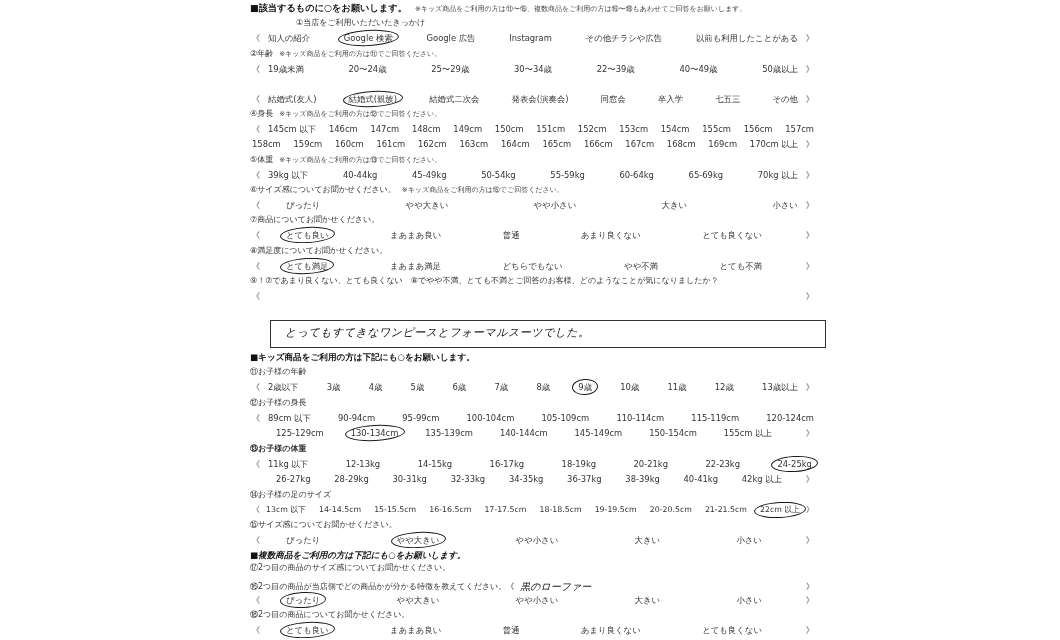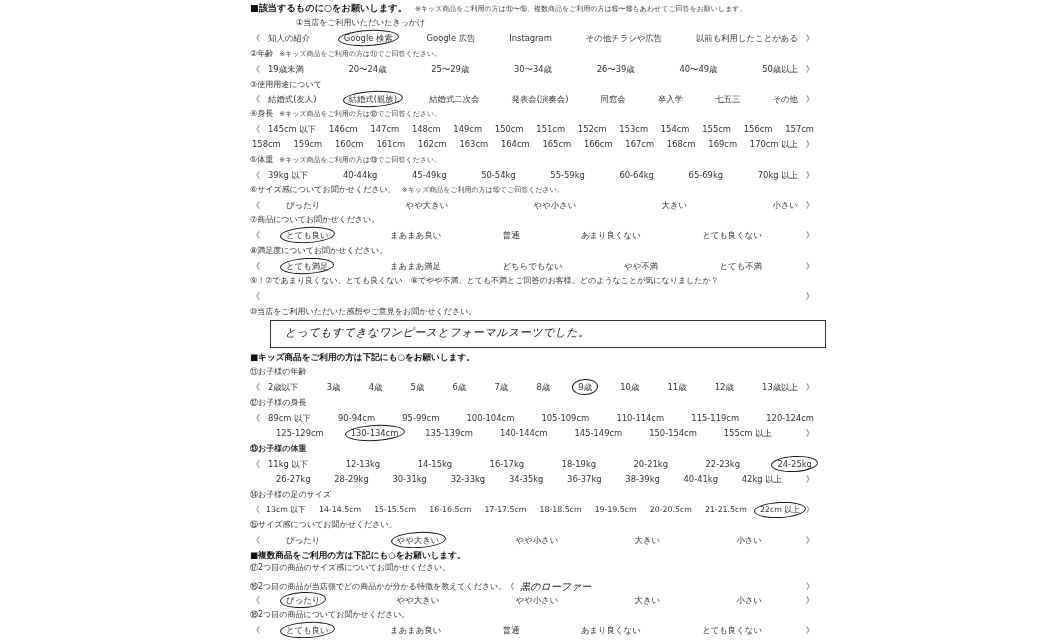--- a/index.html
+++ b/index.html
@@ -48,28 +48,27 @@
   </div>
 
   <div class="line q" style="top:46px;"><span>②年齢</span><span class="note">※キッズ商品をご利用の方は⑪でご回答ください。</span></div>
   <div class="line opts" style="top:61px;">
     <span class="br">《</span>
     <div class="opt-list">
         <span class="opt">19歳未満</span>
         <span class="opt">20〜24歳</span>
         <span class="opt">25〜29歳</span>
         <span class="opt">30〜34歳</span>
-        <span class="opt">26〜39歳</span>
+        <span class="opt">22〜39歳</span>
         <span class="opt">40〜49歳</span>
         <span class="opt">50歳以上</span>
       </div>
     <span class="br">》</span>
   </div>
 
-  <div class="line q" style="top:77px;"><span>③使用用途について</span></div>
   <div class="line opts" style="top:91px;">
     <span class="br">《</span>
     <div class="opt-list">
         <span class="opt">結婚式(友人)</span>
         <span class="opt sel">結婚式(親族)</span>
         <span class="opt">結婚式二次会</span>
         <span class="opt">発表会(演奏会)</span>
         <span class="opt">同窓会</span>
         <span class="opt">卒入学</span>
         <span class="opt">七五三</span>
@@ -171,21 +170,20 @@
     <span class="br">》</span>
   </div>
 
   <div class="line q" style="top:273px;"><span>⑨！⑦であまり良くない、とても良くない　⑧でやや不満、とても不満とご回答のお客様、どのようなことが気になりましたか？</span></div>
   <div class="line opts" style="top:288px;">
     <span class="br">《</span>
     <div class="opt-list"></div>
     <span class="br">》</span>
   </div>
 
-  <div class="line q" style="top:304px;"><span>⑩当店をご利用いただいた感想やご意見をお聞かせください。</span></div>
   <div class="box" style="top:320px;">
     <span class="hand">とってもすてきなワンピースとフォーマルスーツでした。</span>
   </div>
 
   <div class="line heading" style="top:349px; font-size:8.6px;">■キッズ商品をご利用の方は下記にも○をお願いします。</div>
 
   <div class="line q" style="top:364px;"><span>⑪お子様の年齢</span></div>
   <div class="line opts" style="top:379px;">
     <span class="br">《</span>
     <div class="opt-list">
@@ -285,21 +283,21 @@
     <div class="opt-list indent" style="padding-right:40px">
         <span class="opt">ぴったり</span>
         <span class="opt sel">やや大きい</span>
         <span class="opt">やや小さい</span>
         <span class="opt">大きい</span>
         <span class="opt">小さい</span>
       </div>
     <span class="br">》</span>
   </div>
 
-  <div class="line heading" style="top:547px; font-size:8.6px;">■複数商品をご利用の方は下記にも○をお願いします。</div>
+  <div class="line heading" style="top:547px; font-size:8.6px;font-style:italic;">■複数商品をご利用の方は下記にも○をお願いします。</div>
 
   <div class="line q" style="top:579px; display:flex;">
     <span>⑯2つ目の商品が当店側でどの商品かが分かる特徴を教えてください。</span>
     <span>《</span>
     <span class="hand-inline" style="flex:1">黒のローファー</span>
     <span class="br">》</span>
   </div>
 
   <div class="line q" style="top:560px;"><span>⑰2つ目の商品のサイズ感についてお聞かせください。</span></div>
   <div class="line opts" style="top:592px;">

